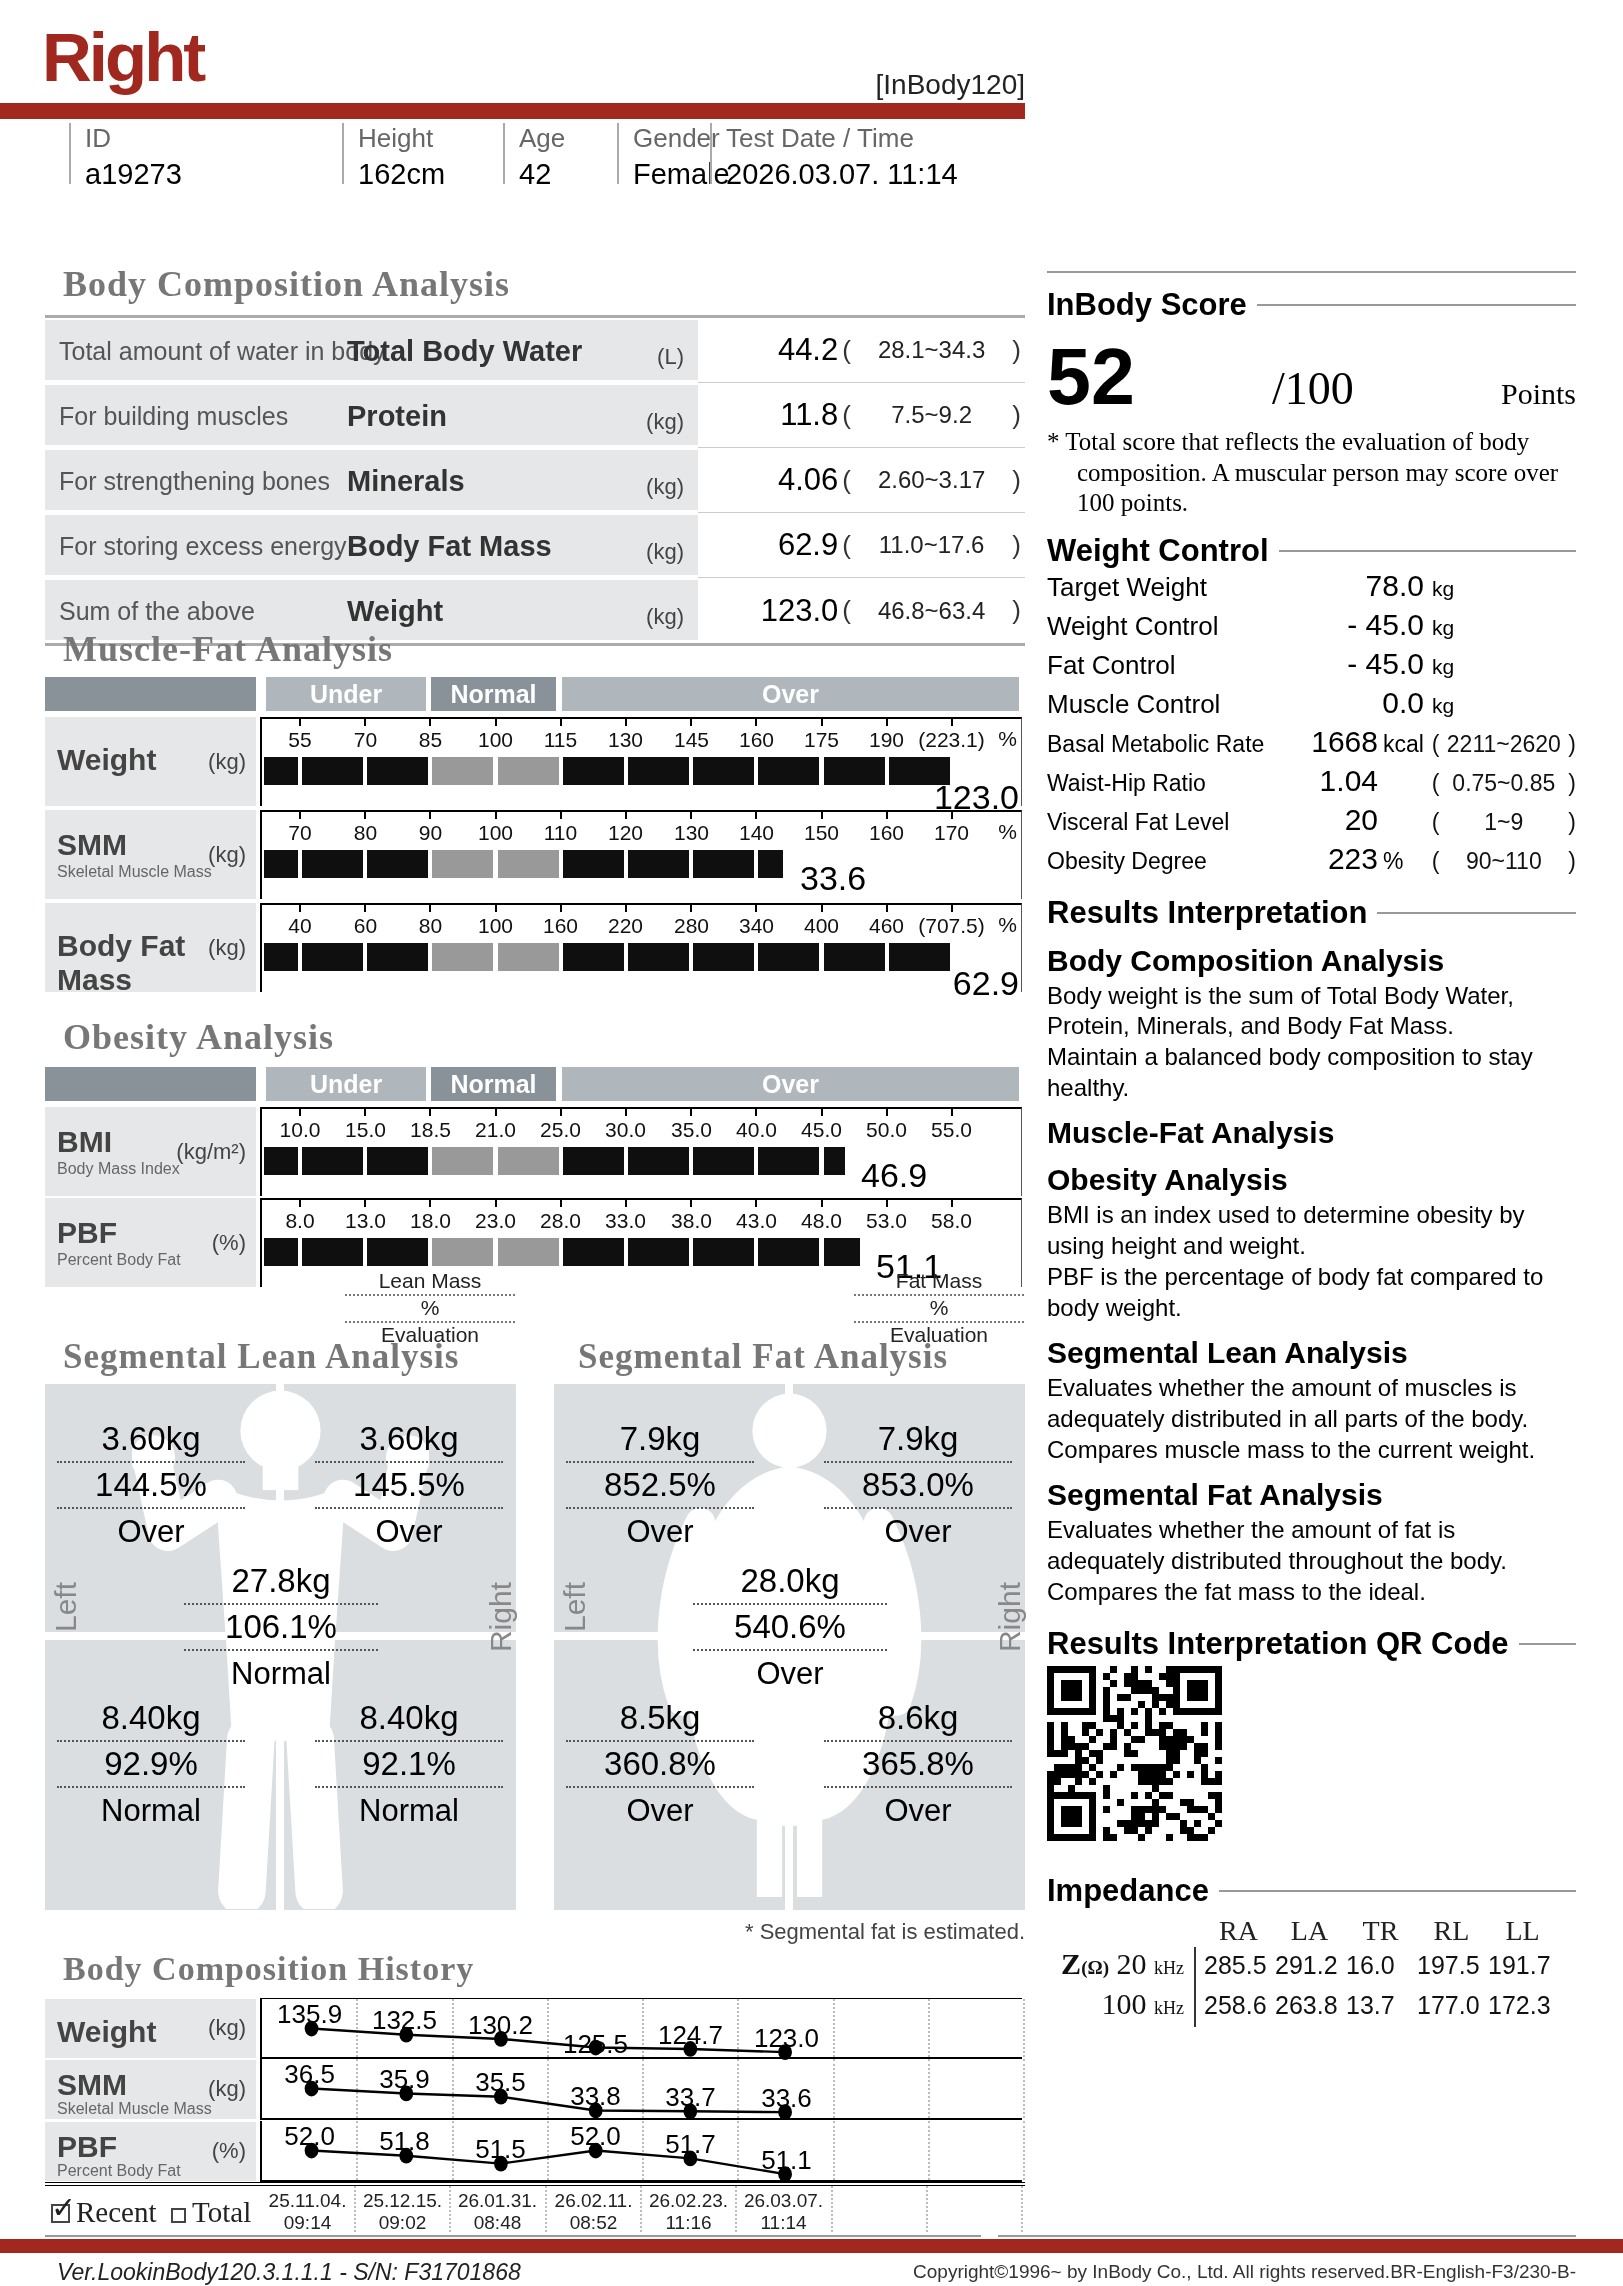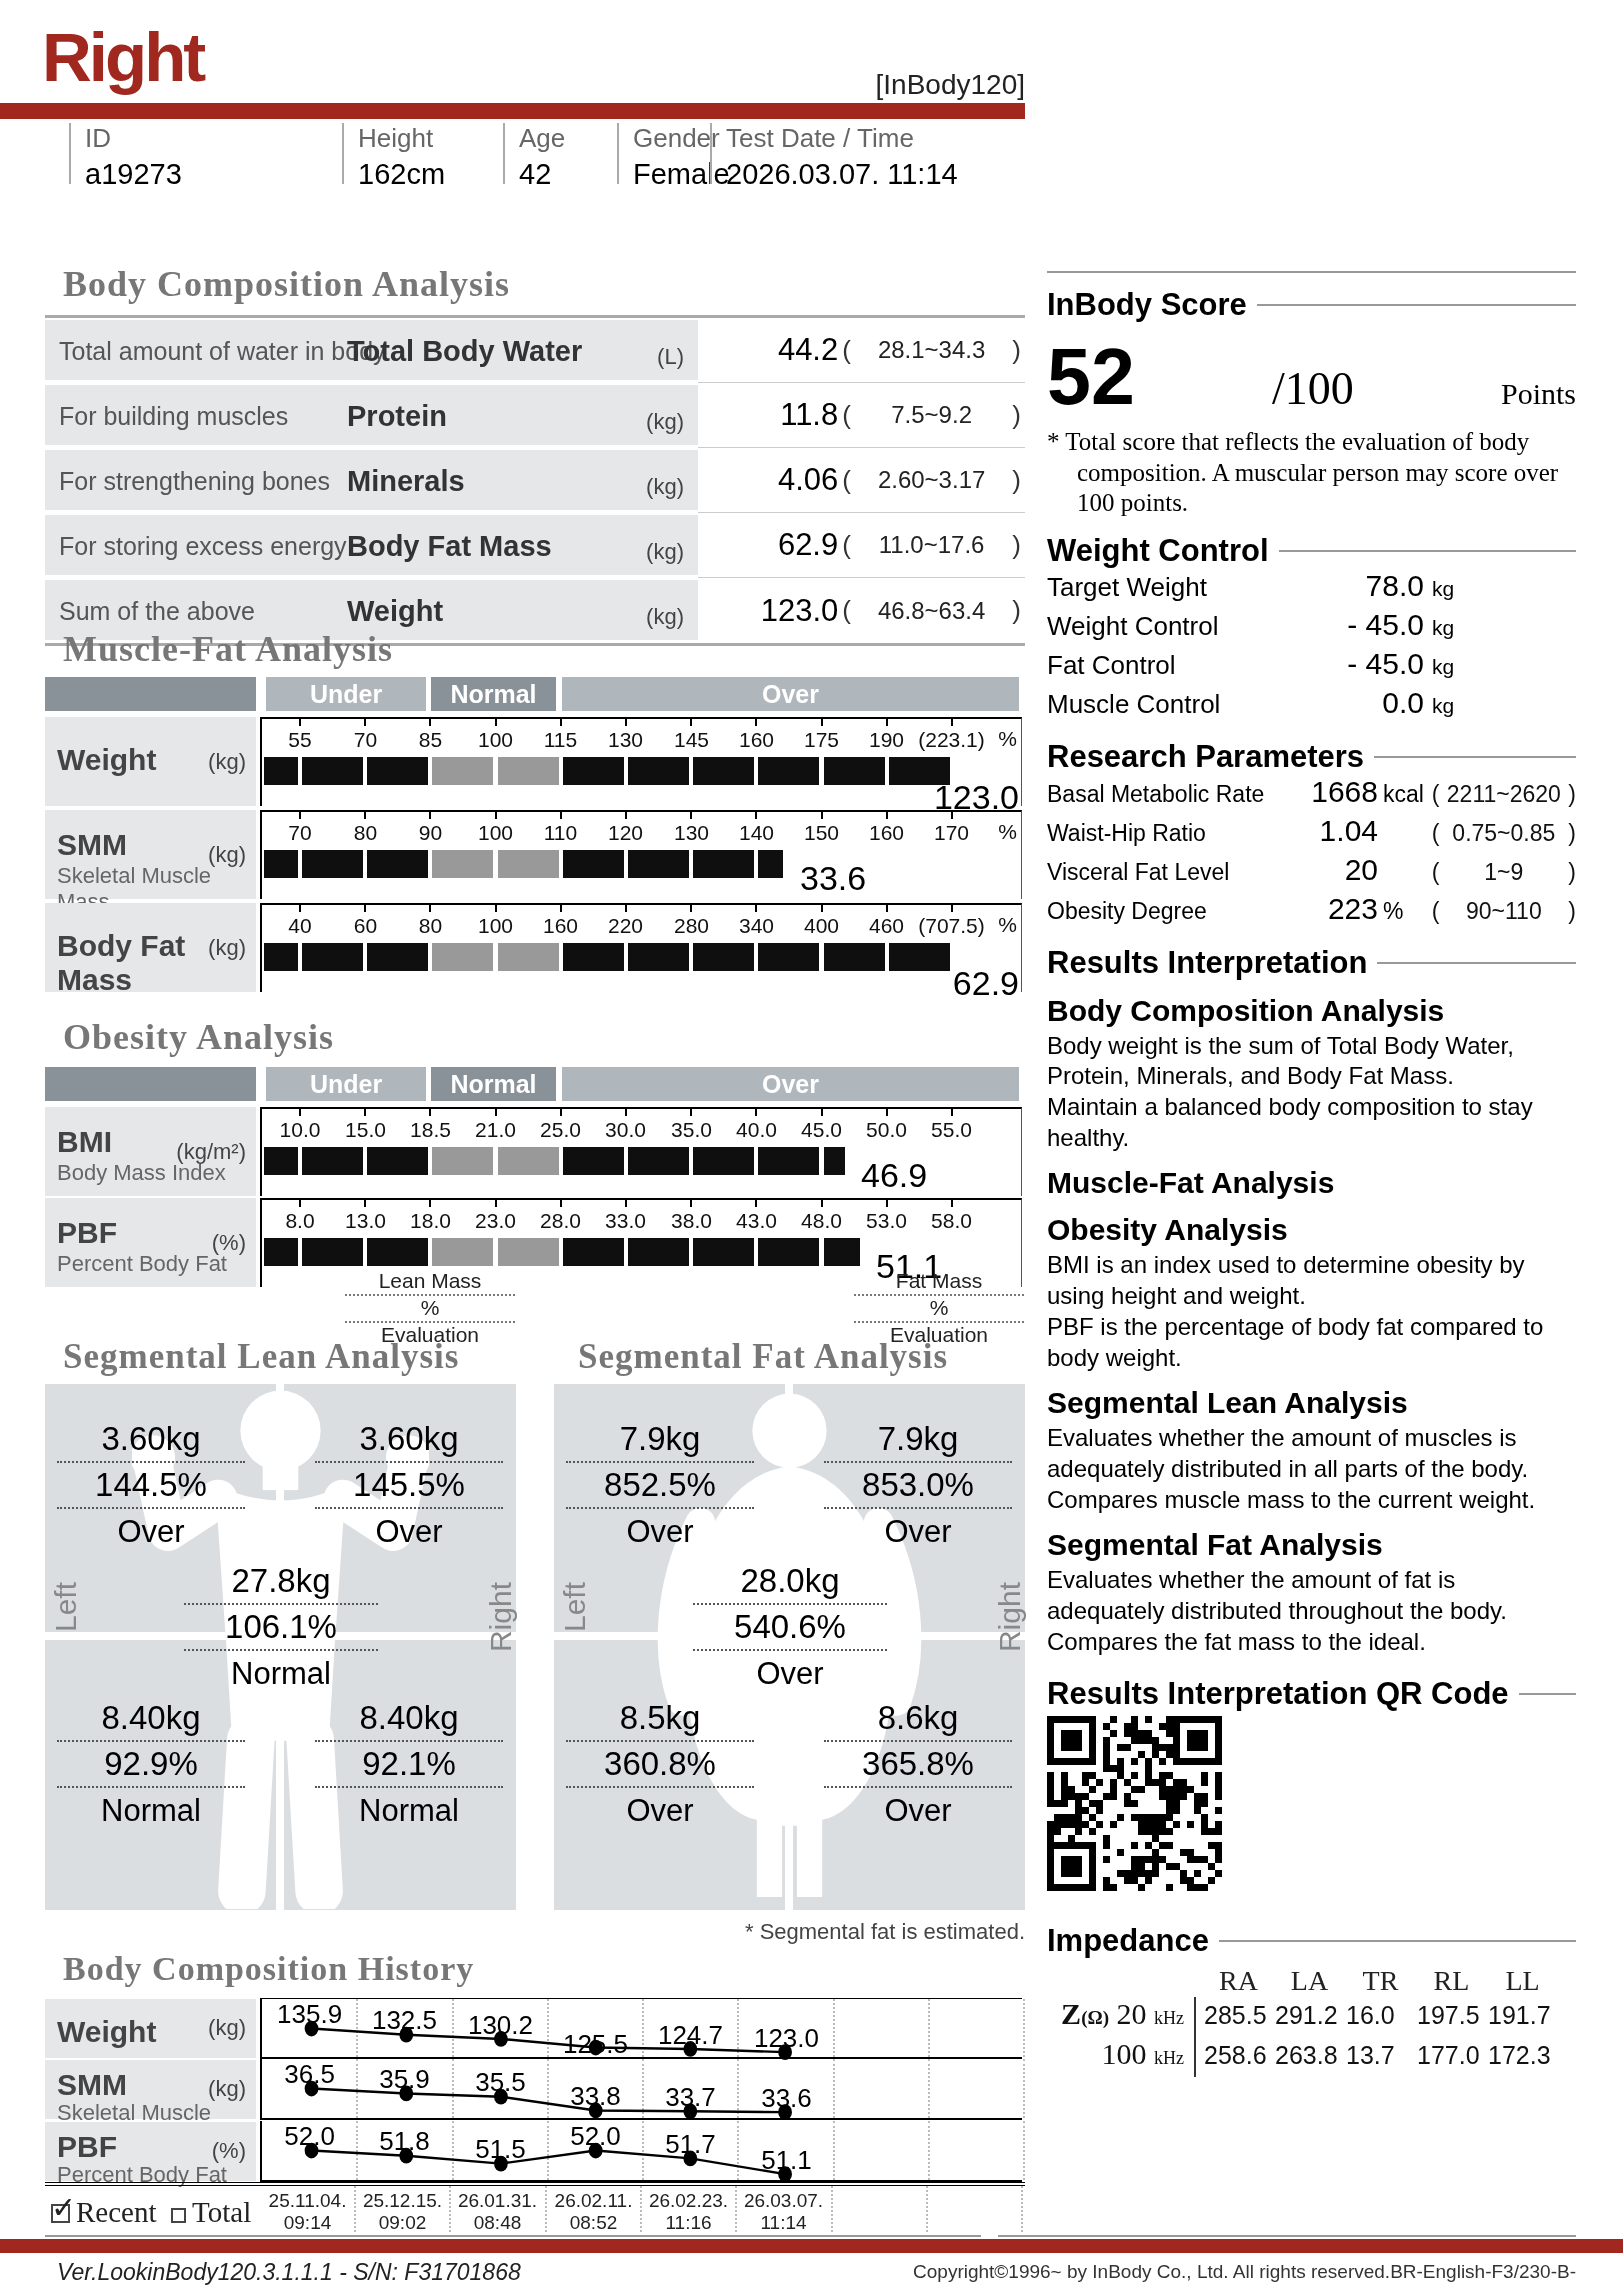--- a/index.html
+++ b/index.html
@@ -35,21 +35,21 @@
   .bandhead{position:absolute;height:34px;}
   .bandcorner{position:absolute;left:0;top:0;width:211px;height:34px;background:var(--bandd);}
   .band{position:absolute;top:0;height:34px;background:var(--bandl);color:#fff;font-size:25px;font-weight:bold;
         display:flex;align-items:center;justify-content:center;}
   .banddark{background:var(--bandd);}
   .barrow{position:absolute;left:45px;width:980px;height:89px;}
   .rowlabel{position:absolute;left:0;top:0;width:211px;height:100%;background:var(--cell);}
   .rl-name{position:absolute;left:12px;top:26px;font-size:30px;font-weight:bold;color:#444;}
   .rl-name.hassub{top:18px;}
   .rl-unit{position:absolute;right:10px;top:32px;font-size:22px;color:#444;}
-  .rl-sub{position:absolute;left:12px;top:53px;font-size:22px;color:#666;}
+  .rl-sub{position:absolute;left:12px;top:53px;font-size:16px;color:#666;}
   .rowchart{position:absolute;left:215px;top:0;width:762px;height:89px;background:#fff;
             border-top:2px solid #000;border-left:2px solid #000;border-right:1px solid #555;}
   .tickmark{position:absolute;top:0;width:2px;height:7px;background:#000;}
   .ticklbl{position:absolute;top:9px;width:83px;text-align:center;font-size:21px;color:#111;}
   .pctlbl{position:absolute;right:4px;top:8px;font-size:21px;color:#111;}
   .barblock{position:absolute;top:38px;height:28px;background:#0f0f0f;}
   .barblock.gray{background:var(--bargray);}
   .barval-below{position:absolute;right:2px;top:59px;font-size:34px;color:#000;}
   .barval-inline{position:absolute;top:47px;font-size:34px;color:#000;}
   
@@ -256,24 +256,20 @@
       <div class="wcrow">
         <span class="lbl">Fat Control</span>
         <span class="val">- 45.0</span>
         <span class="unit">kg</span>
       </div>
       <div class="wcrow">
         <span class="lbl">Muscle Control</span>
         <span class="val">0.0</span>
         <span class="unit">kg</span>
       </div>
-      <div class="rtitle" style="margin-top: 14px;">
-        <span class="rt">Research Parameters</span>
-        <span class="rline"></span>
-      </div>
       <div class="rprow">
         <span class="lbl">Basal Metabolic Rate</span>
         <span class="val">1668</span>
         <span class="unit">kcal</span>
         <span class="rng">
           <span>(</span>
           <span class="r">2211~2620</span>
           <span>)</span>
         </span>
       </div>

